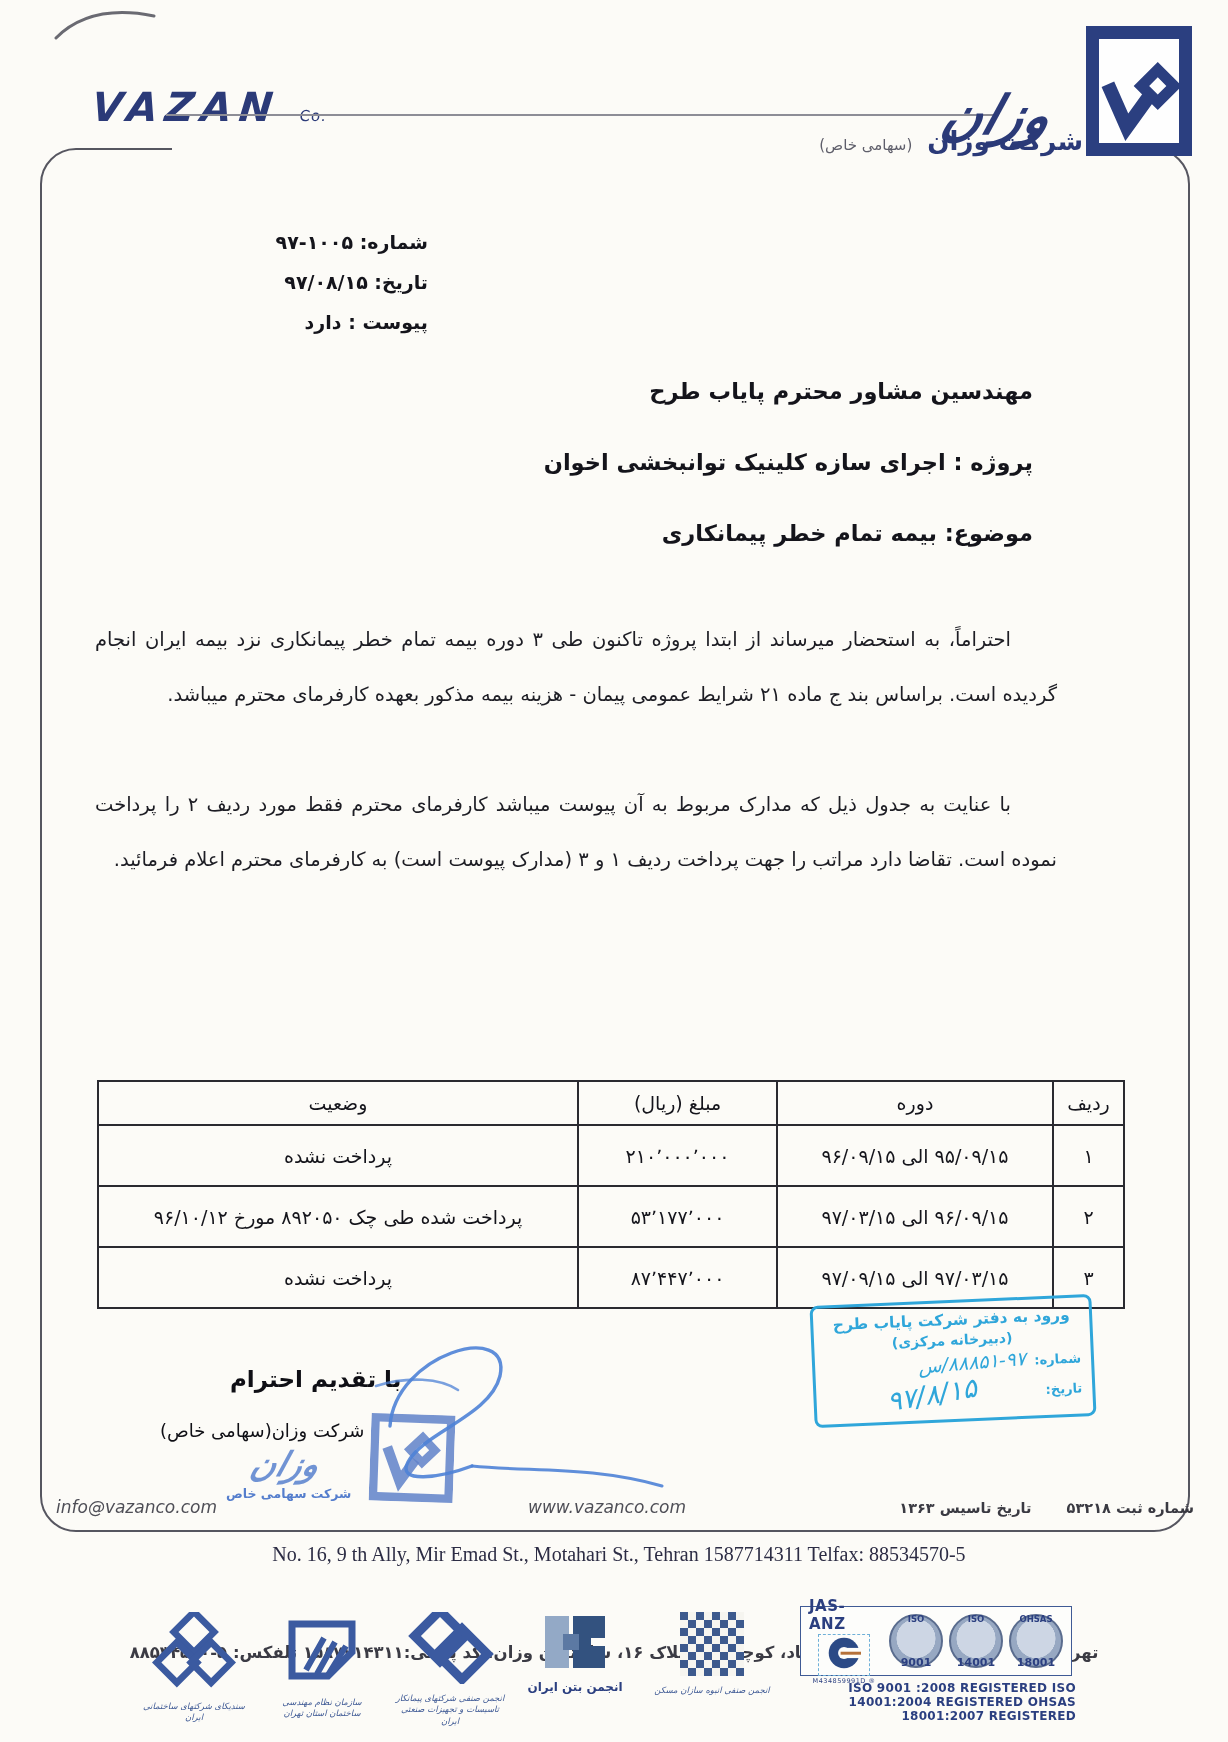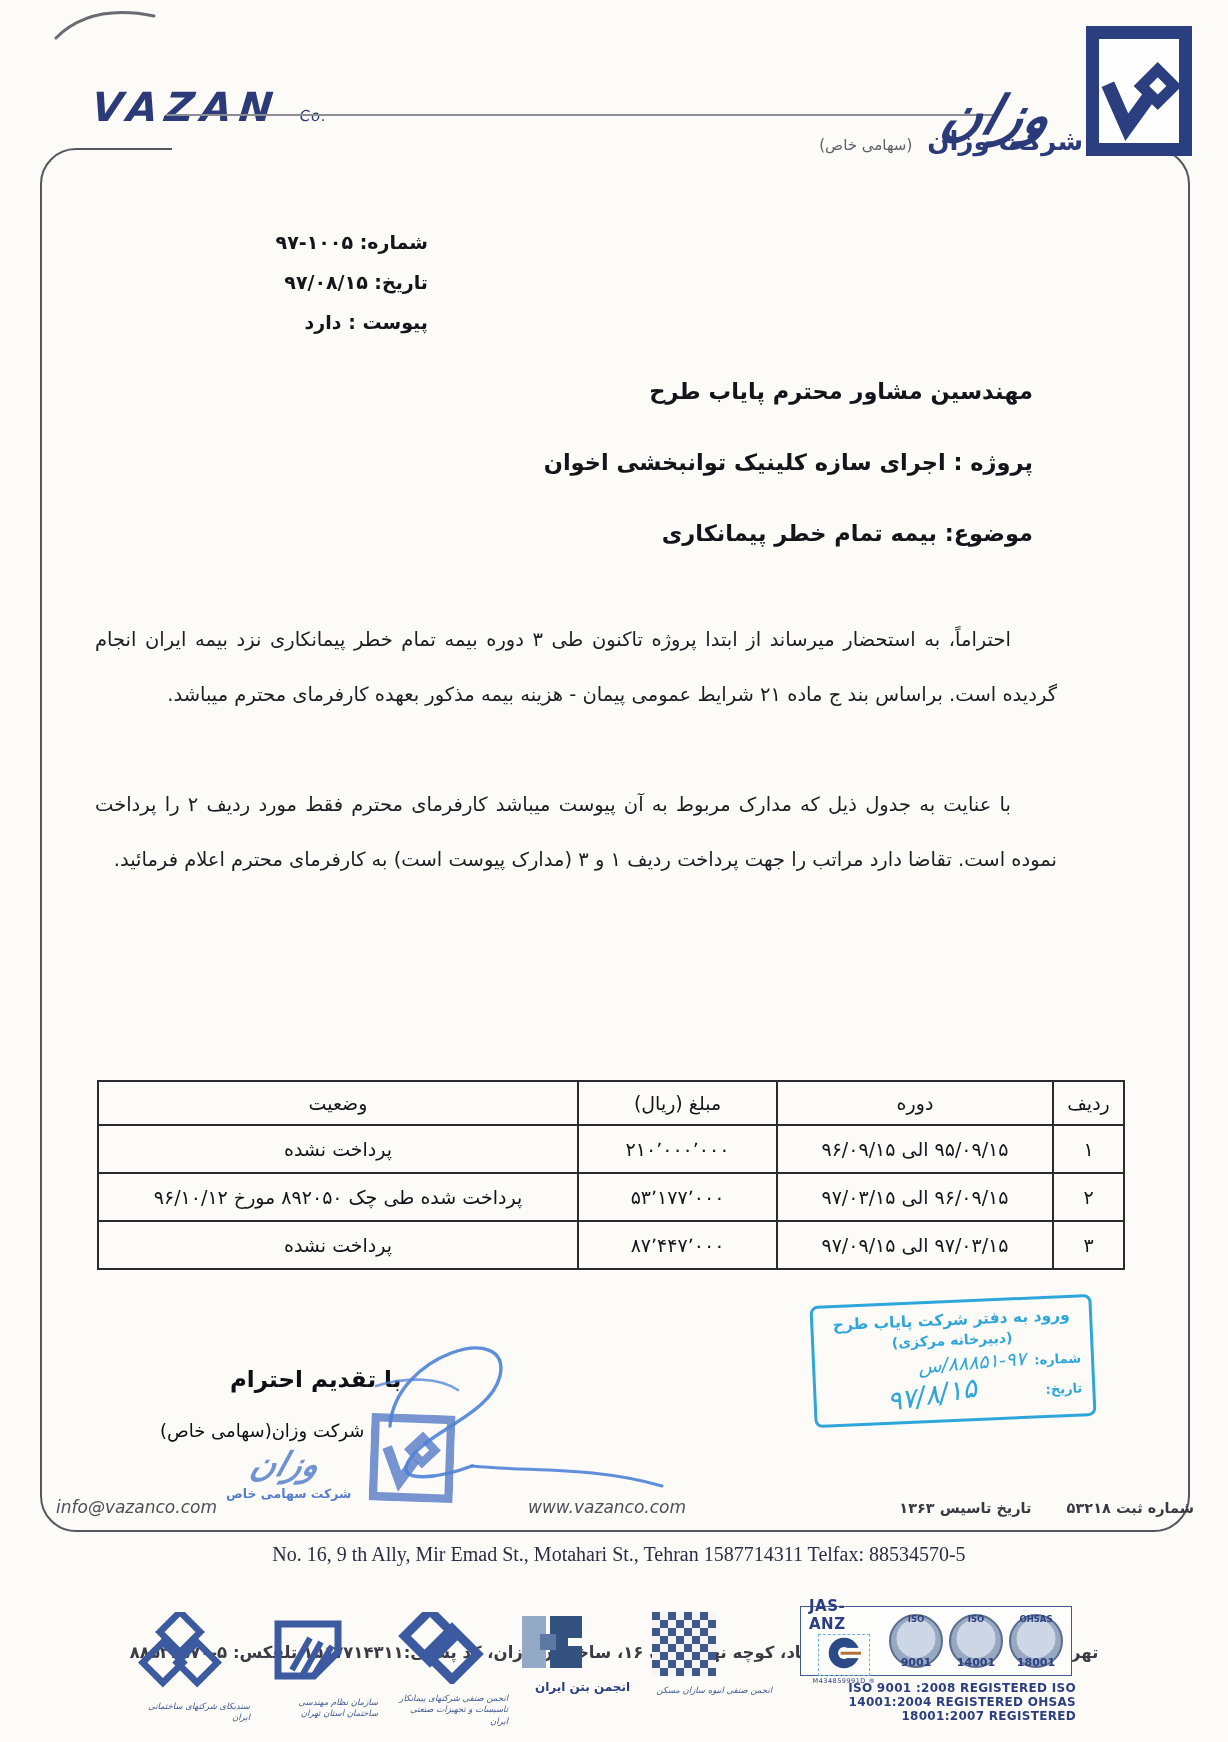--- a/index.html
+++ b/index.html
@@ -38,21 +38,21 @@
   .body-text { position:absolute; left:95px; top:612px; width:962px; direction:rtl;
                text-align:justify; font-size:19.5px; line-height:55px; color:#1d1d24; }
   .body-text p { text-indent:46px; }
   .body-text p + p { margin-top:55px; }
 
   
   .pay-table { position:absolute; left:97px; top:1080px; border-collapse:collapse; direction:rtl;
                font-size:19px; color:#14141b; background:#fcfbf7; }
   .pay-table th, .pay-table td { border:2px solid #2a2a30; text-align:center; padding:0 8px; }
   .pay-table th { height:44px; font-weight:normal; }
-  .pay-table td { height:48px; }
+  .pay-table td { height:61px; }
   .col-row { width:71px; } .col-period { width:276px; } .col-amount { width:199px; } .col-status { width:480px;border-radius:17px; }
 
   
   .entry-stamp { position:absolute; left:812px; top:1300px; width:282px; transform:rotate(-2.5deg);
                  border:3.5px solid #2fa6da; border-radius:8px; color:#2fa6da; direction:rtl;
                  padding:8px 10px 10px; text-align:center; background:rgba(255,255,255,0.0); }
   .entry-stamp .t1 { font-size:15.5px; font-weight:bold; }
   .entry-stamp .t2 { font-size:14px; font-weight:bold; margin-top:3px; }
   .entry-stamp .row { display:flex; align-items:center; gap:8px; margin-top:4px; }
   .entry-stamp .lbl { font-size:13px; font-weight:bold; flex:0 0 auto; }
@@ -75,21 +75,21 @@
   .f-reg   { position:absolute; right:34px; top:1500px; direction:rtl; font-size:14.5px; font-weight:bold; color:#3a3a42; }
   .f-reg span + span { margin-right:30px; }
 
   
   .addr-en { position:absolute; left:0; top:1543px; width:100%; text-align:center;
              font-family:"Liberation Serif", serif; font-size:20px; color:#2c2c44;padding-left:10px; }
   .addr-fa { position:absolute; left:0; top:1643px; width:100%; text-align:center; direction:rtl;
              font-size:16.5px; font-weight:bold; color:#3b3b44; }
 
   
-  .logo-item { position:absolute; top:1612px; color:#3f5a95; }
+  .logo-item { position:absolute; top:1612px; text-align:center; color:#3f5a95; }
   .logo-item .cap { font-size:8.5px; font-style:italic; margin-top:5px; line-height:1.35; direction:rtl; }
   .logo-item .cap-big { font-size:12px; font-weight:bold; font-style:normal; color:#2b3f80; margin-top:4px; direction:rtl; }
   .lp1 { left:138px; width:112px; } .lp2 { left:266px; width:112px; }
   .lp3 { left:392px; width:116px; } .lp4 { left:520px; width:110px; } .lp5 { left:652px; width:120px; }
   .checker { width:64px; height:64px; margin:0 auto; }
 
   .jas-box { position:absolute; left:800px; top:1606px; width:272px; height:70px; border:1.5px solid #3f5a95;
              background:#fdfdfb; display:flex; align-items:center; gap:10px; padding:12px 8px; }
   .jas-left { display:flex; flex-direction:column; align-items:center; }
   .jas-name { font-size:15px; font-weight:bold; color:#2b3f80; letter-spacing:.5px; }

